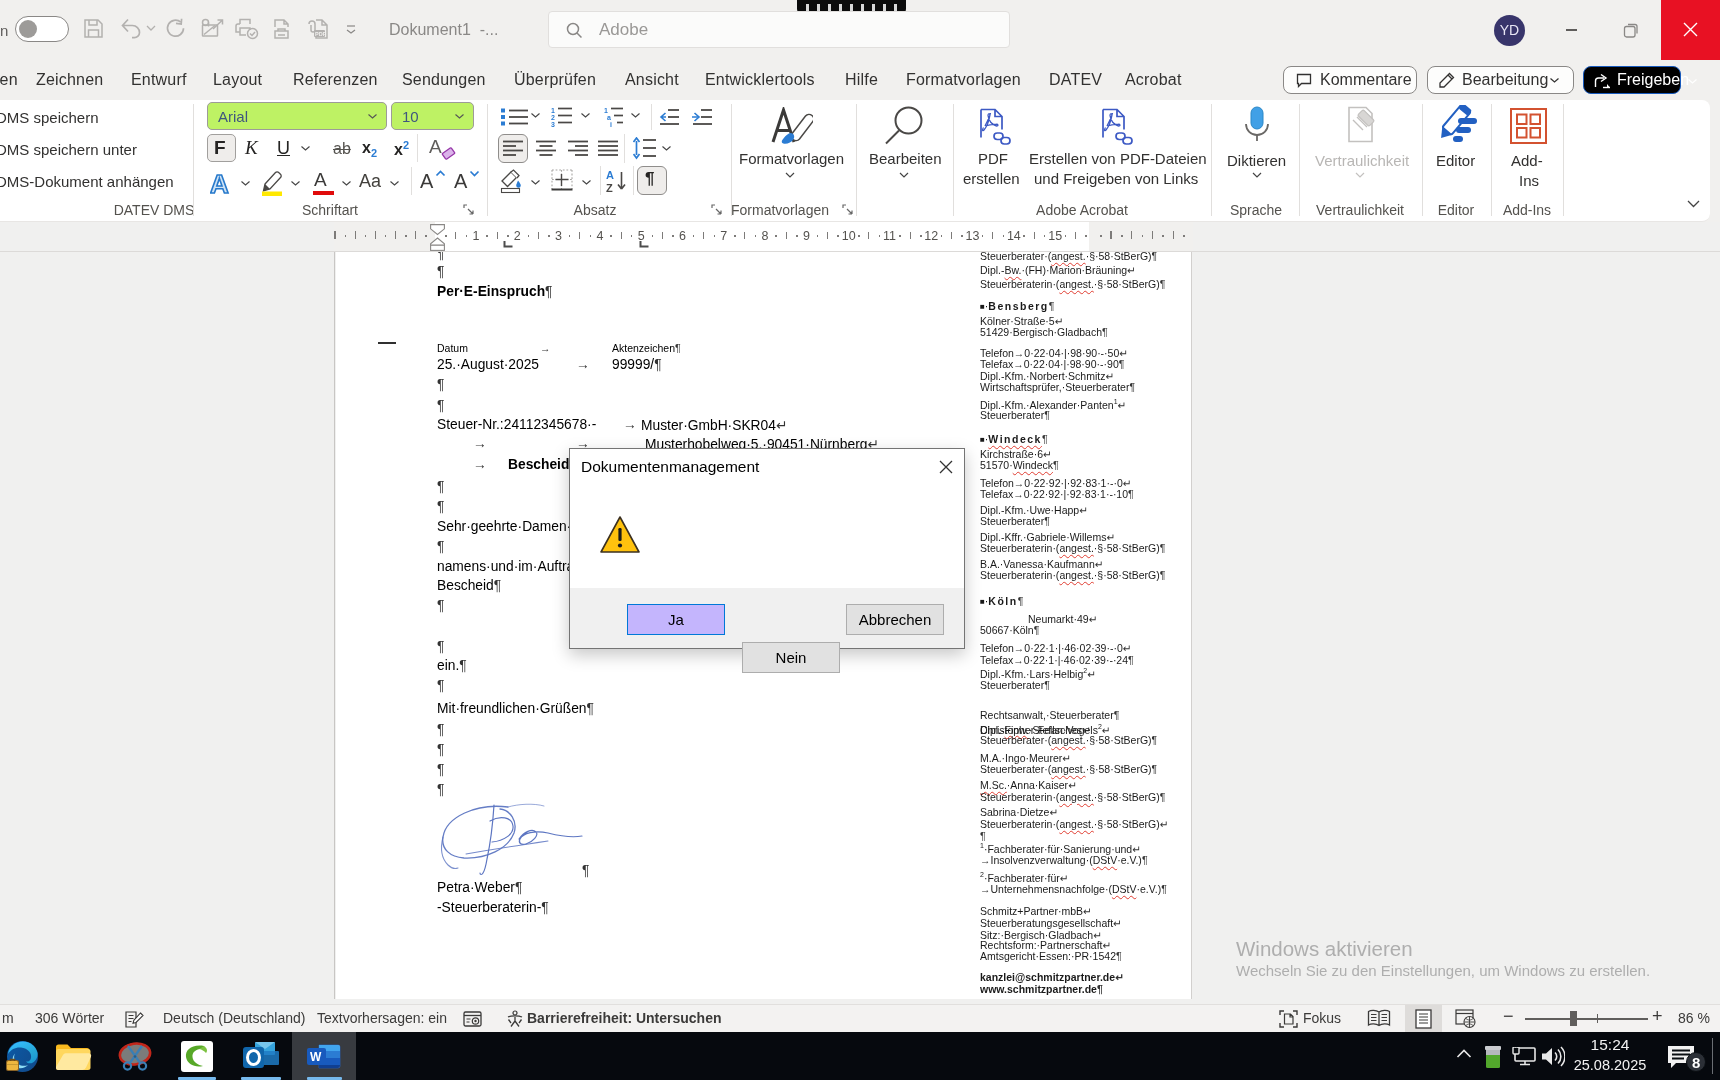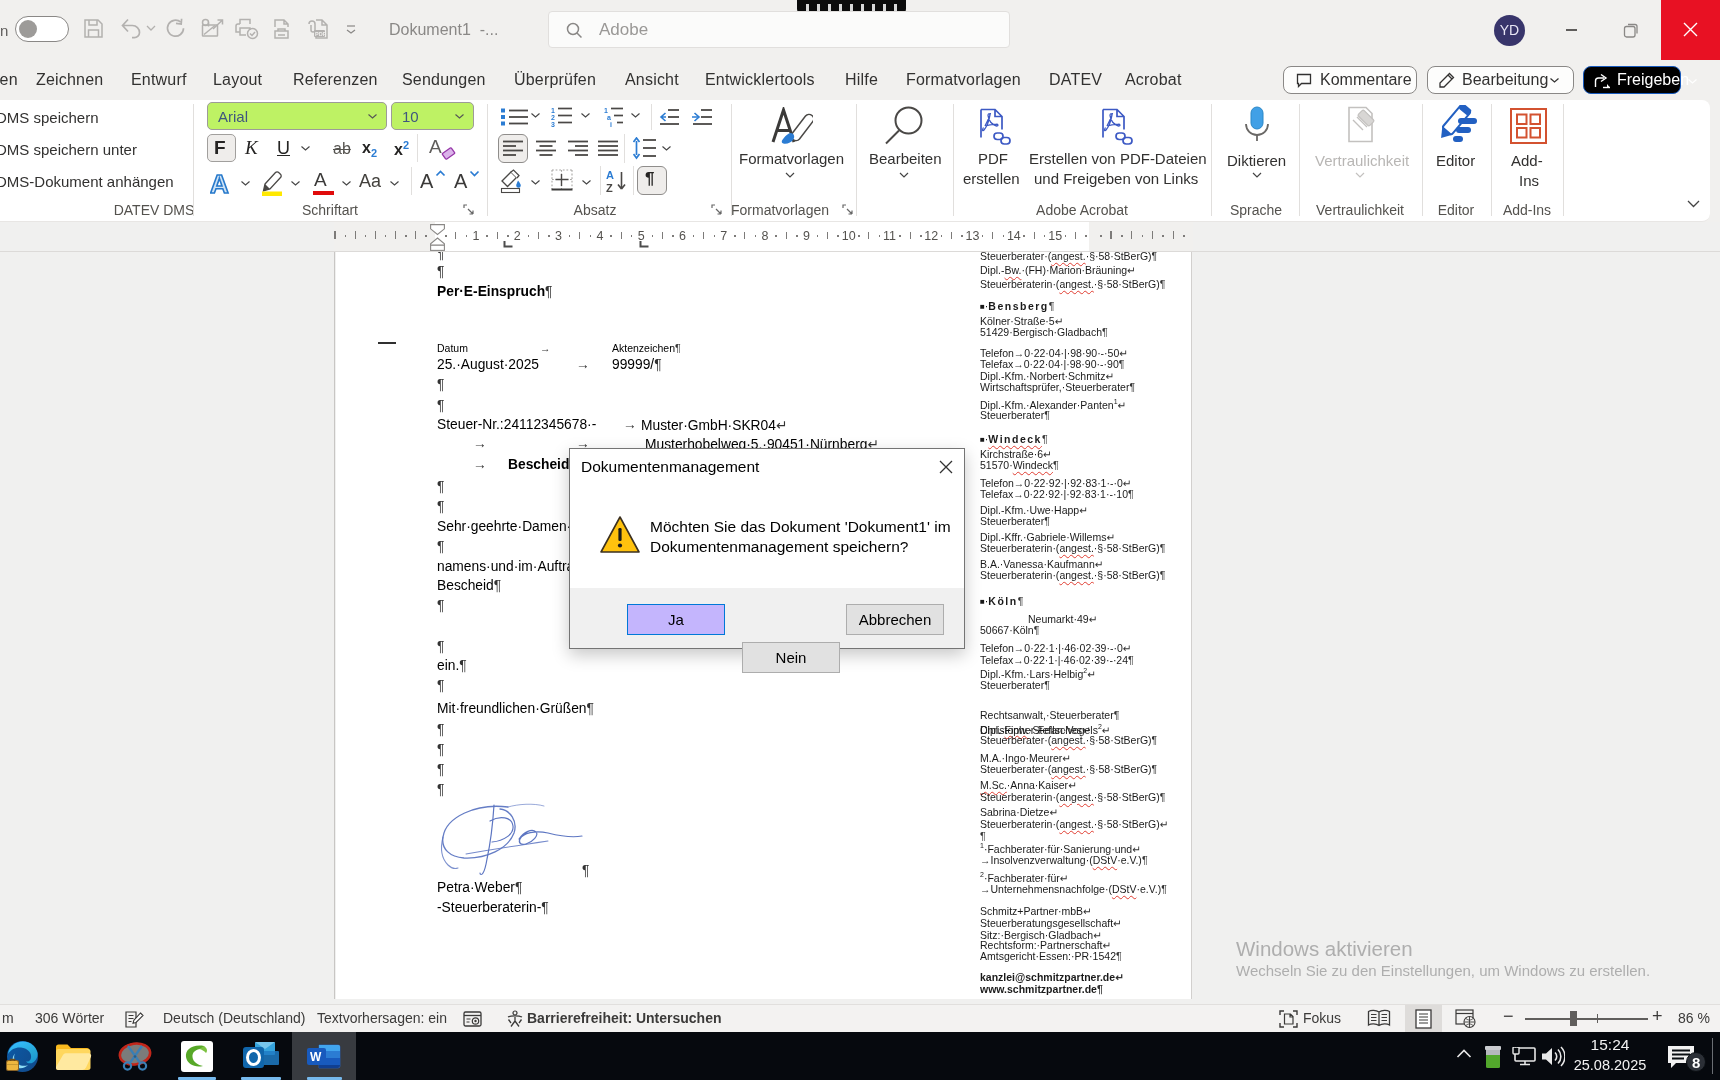--- a/index.html
+++ b/index.html
@@ -744,21 +744,20 @@
 <div id="dlg">
   <div class="dtitle">Dokumentenmanagement</div>
   <svg class="dclose" width="14" height="14" viewBox="0 0 14 14">
       <path d="M1 1 L13 13 M13 1 L1 13" stroke="#333" stroke-width="1.3"></path>
     </svg>
   <svg style="position:absolute; left:29px; top:66px;" width="42" height="40" viewBox="0 0 42 40">
       <path d="M21 2 L40 37 H2 z" fill="#ffc20e" stroke="#3b3020" stroke-width="1.6" stroke-linejoin="round"></path>
       <rect x="19.4" y="13" width="3.2" height="13" rx="1.2" fill="#1a1a1a"></rect>
       <circle cx="21" cy="30.5" r="2.1" fill="#1a1a1a"></circle>
     </svg>
-  <div class="msg">Möchten Sie das Dokument 'Dokument1' im<br>Dokumentenmanagement speichern?</div>
   <div class="dfoot"></div>
   <div class="dbtn" id="btn-ja" style="left:57px; background:#c4b5fd; border:1.5px solid #0078d7;">Ja</div>
   <div class="dbtn" id="btn-nein" style="left:172px;margin-top:38px;">Nein</div>
   <div class="dbtn" id="btn-abbr" style="left:276px;">Abbrechen</div>
 </div>
 
 <div id="statusbar">
   <div class="sitem" style="left:2px; top:5px;">m</div>
   <div class="sitem" style="left:35px; top:5px;">306 Wörter</div>
   <svg class="sitem" style="left:125px; top:6px;" width="19" height="17" viewBox="0 0 19 17">

